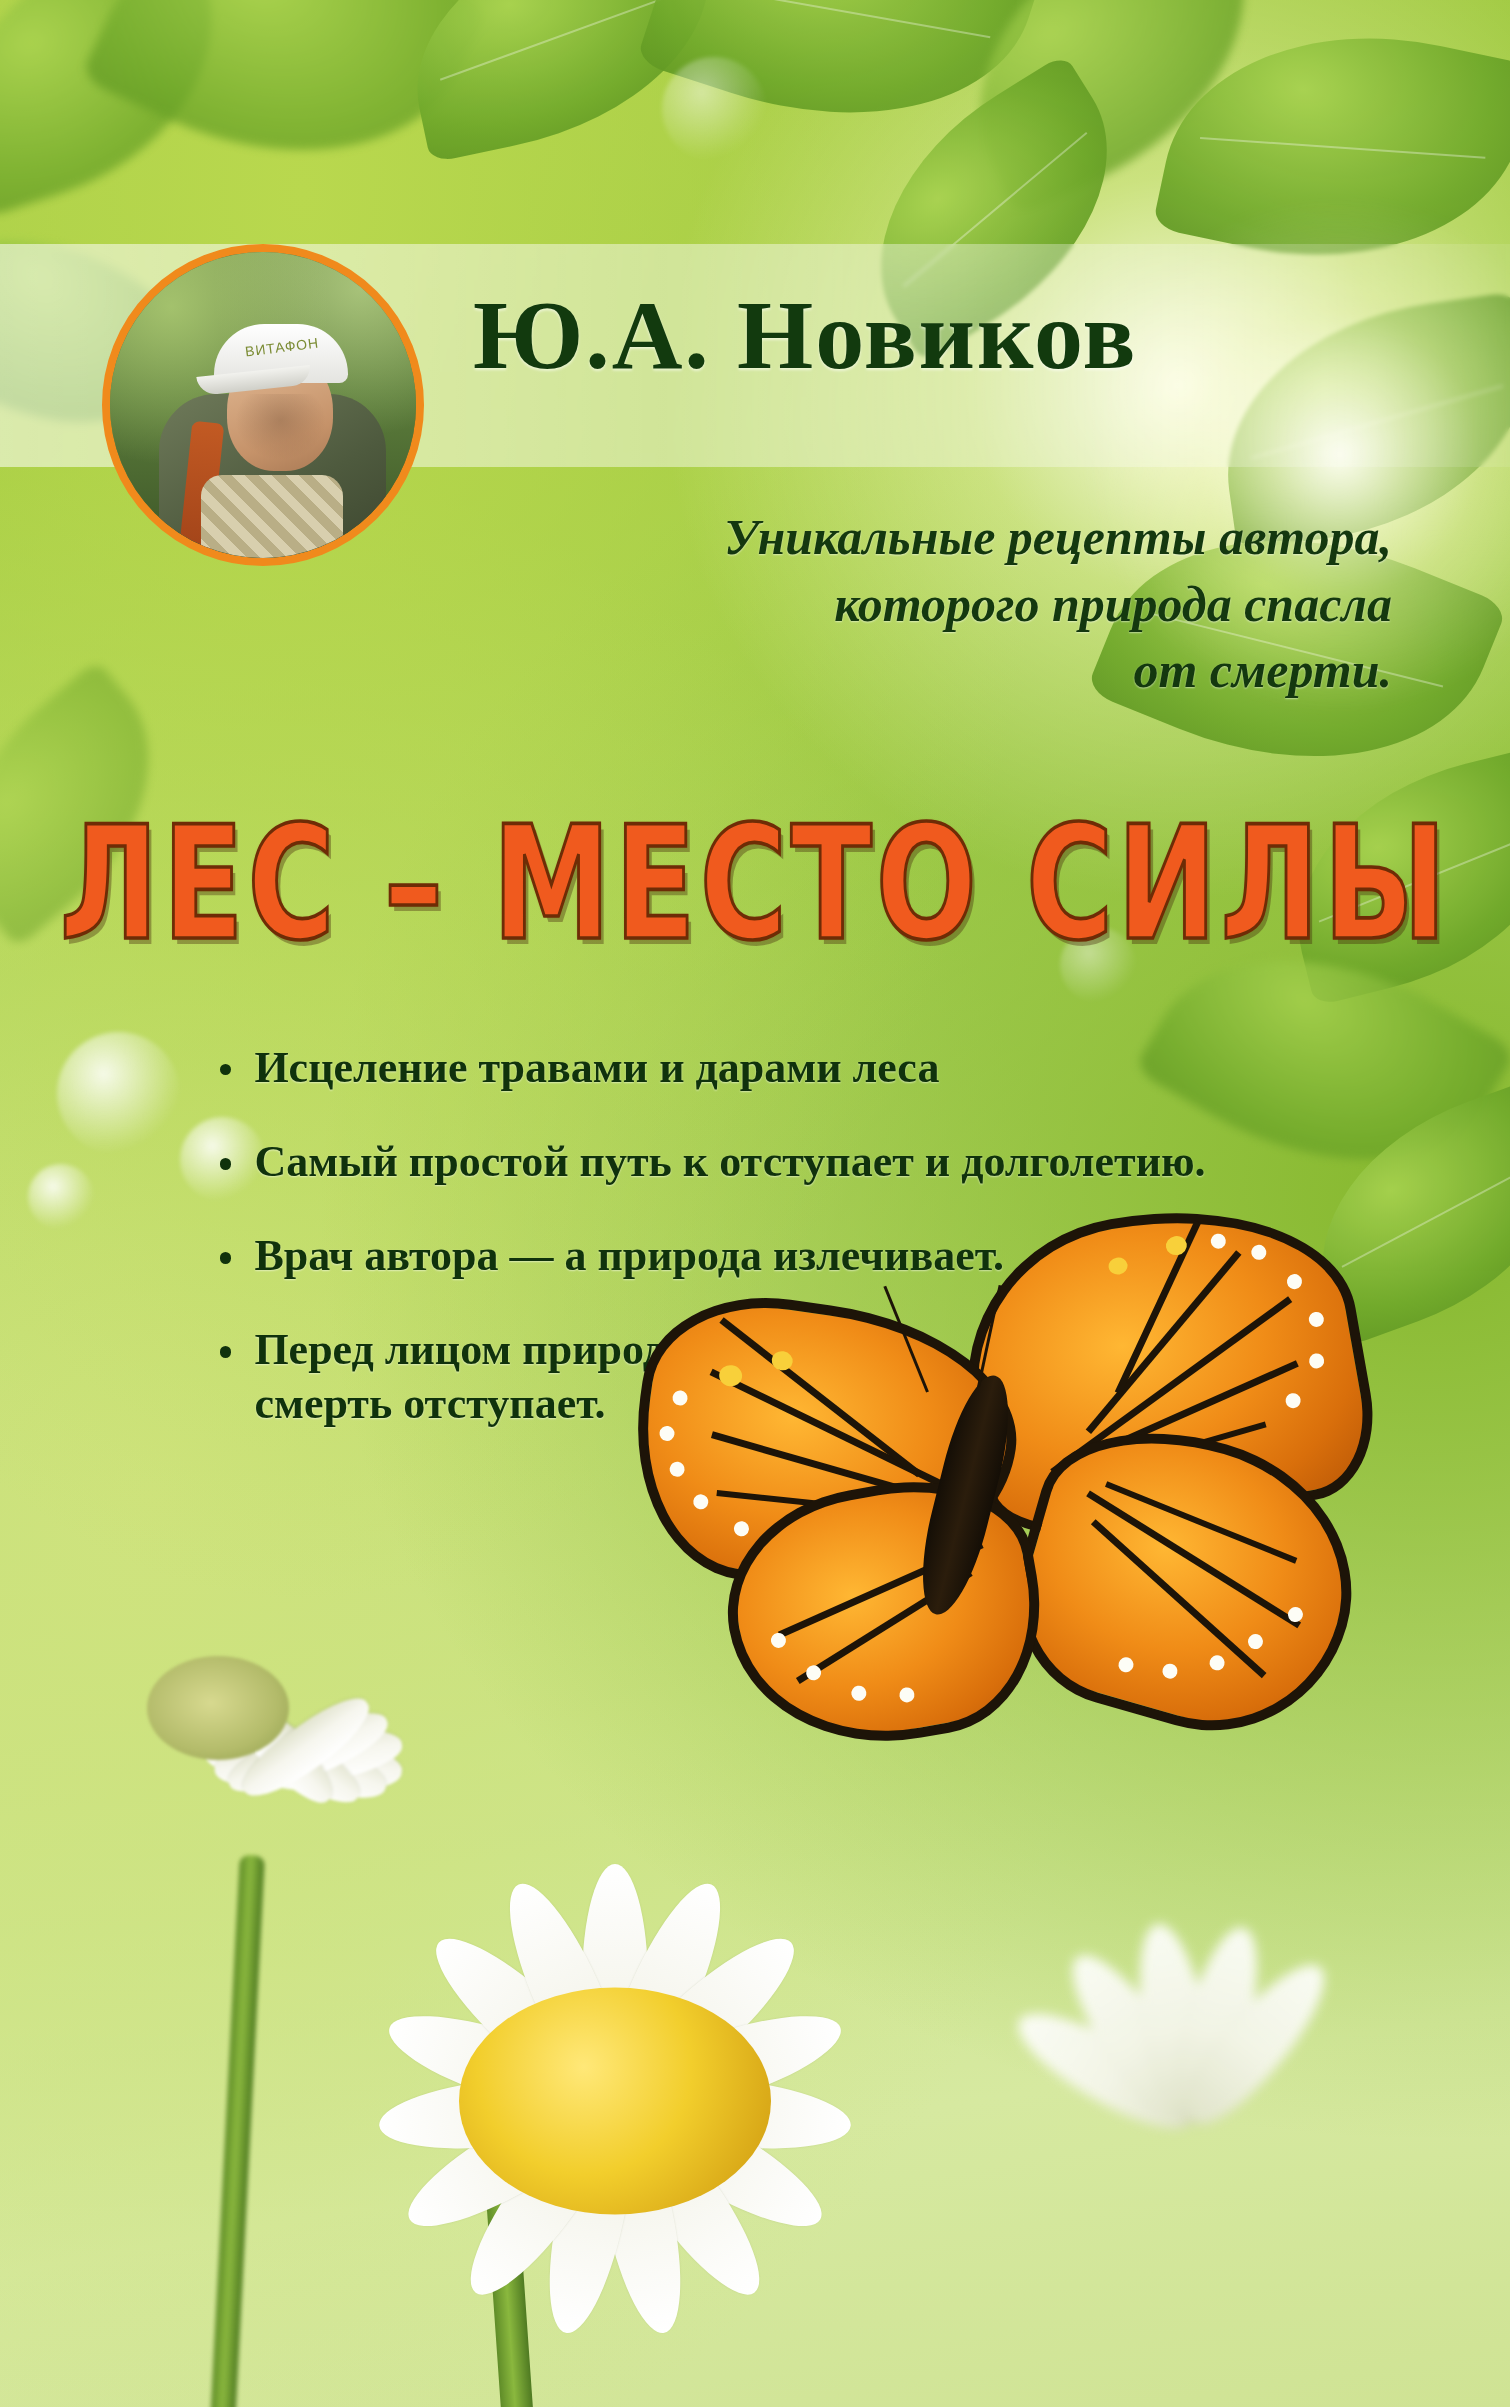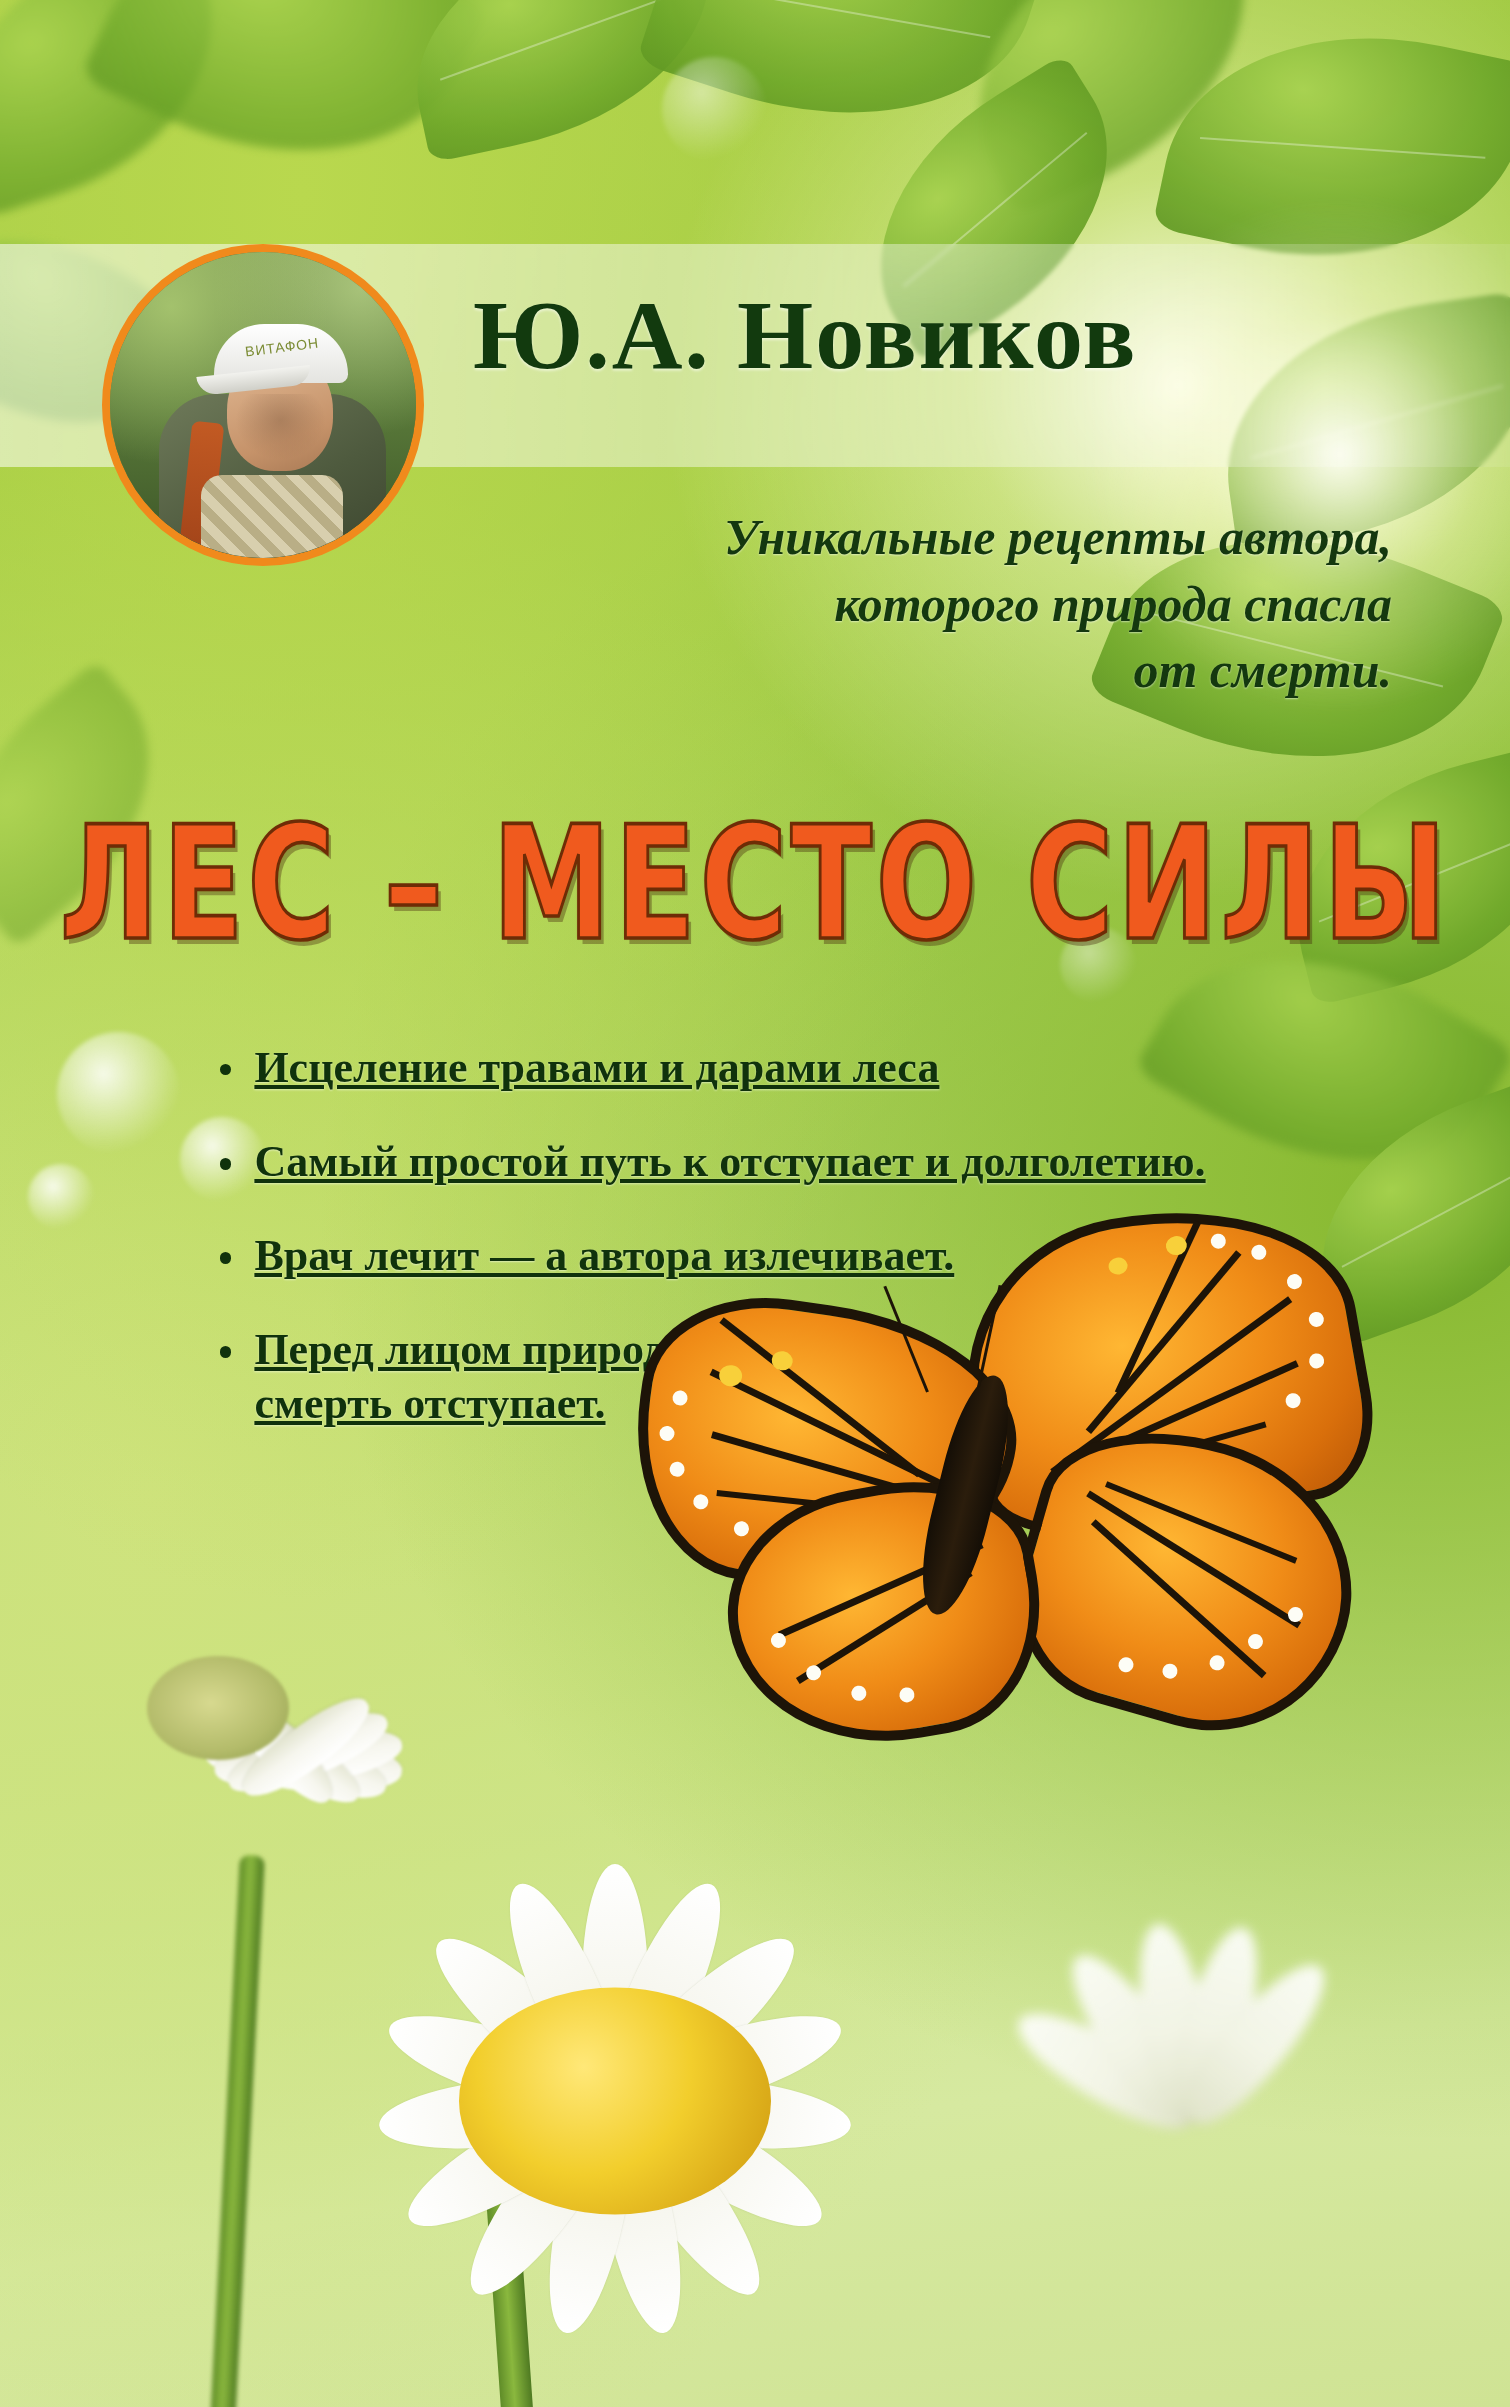--- a/index.html
+++ b/index.html
@@ -220,21 +220,21 @@
     line-height: 1.23;
     text-shadow: 0 0.9px 1.9px rgba(255,255,255,.5);
   }
   .bullet-dot {
     flex: 0 0 auto;
     width: 11.4px; height: 11.4px;
     border-radius: 50%;
     background: #10320c;
     margin: 23px 23px 0 0;
   }
-  .bullet-text { flex: 1 1 auto; white-space: pre-line; text-decoration: underline; }
+  .bullet-text { flex: 1 1 auto; white-space: pre-line; }
 
   
   .daisy { position: absolute; }
   .petal {
     position: absolute;
     left: 50%; top: 50%;
     border-radius: 50% 50% 45% 45%;
     background: linear-gradient(180deg, #ffffff 0%, #f6f6ee 55%, #e2e4cf 100%);
     transform-origin: 50% 100%;
     box-shadow: 0 0.9px 1.9px rgba(120,130,80,.25);
@@ -341,21 +341,21 @@
     <div class="bullet-item">
       <span class="bullet-dot"></span>
       <span class="bullet-text">Исцеление травами и дарами леса</span>
     </div>
     <div class="bullet-item">
       <span class="bullet-dot"></span>
       <span class="bullet-text">Самый простой путь к отступает и долголетию.</span>
     </div>
     <div class="bullet-item">
       <span class="bullet-dot"></span>
-      <span class="bullet-text">Врач лечит — а автора излечивает.</span>
+      <span class="bullet-text">Врач автора — а природа излечивает.</span>
     </div>
     <div class="bullet-item">
       <span class="bullet-dot"></span>
       <span class="bullet-text">Перед лицом природы —
 смерть отступает.</span>
     </div>
   </div>
 
   <div>
 

